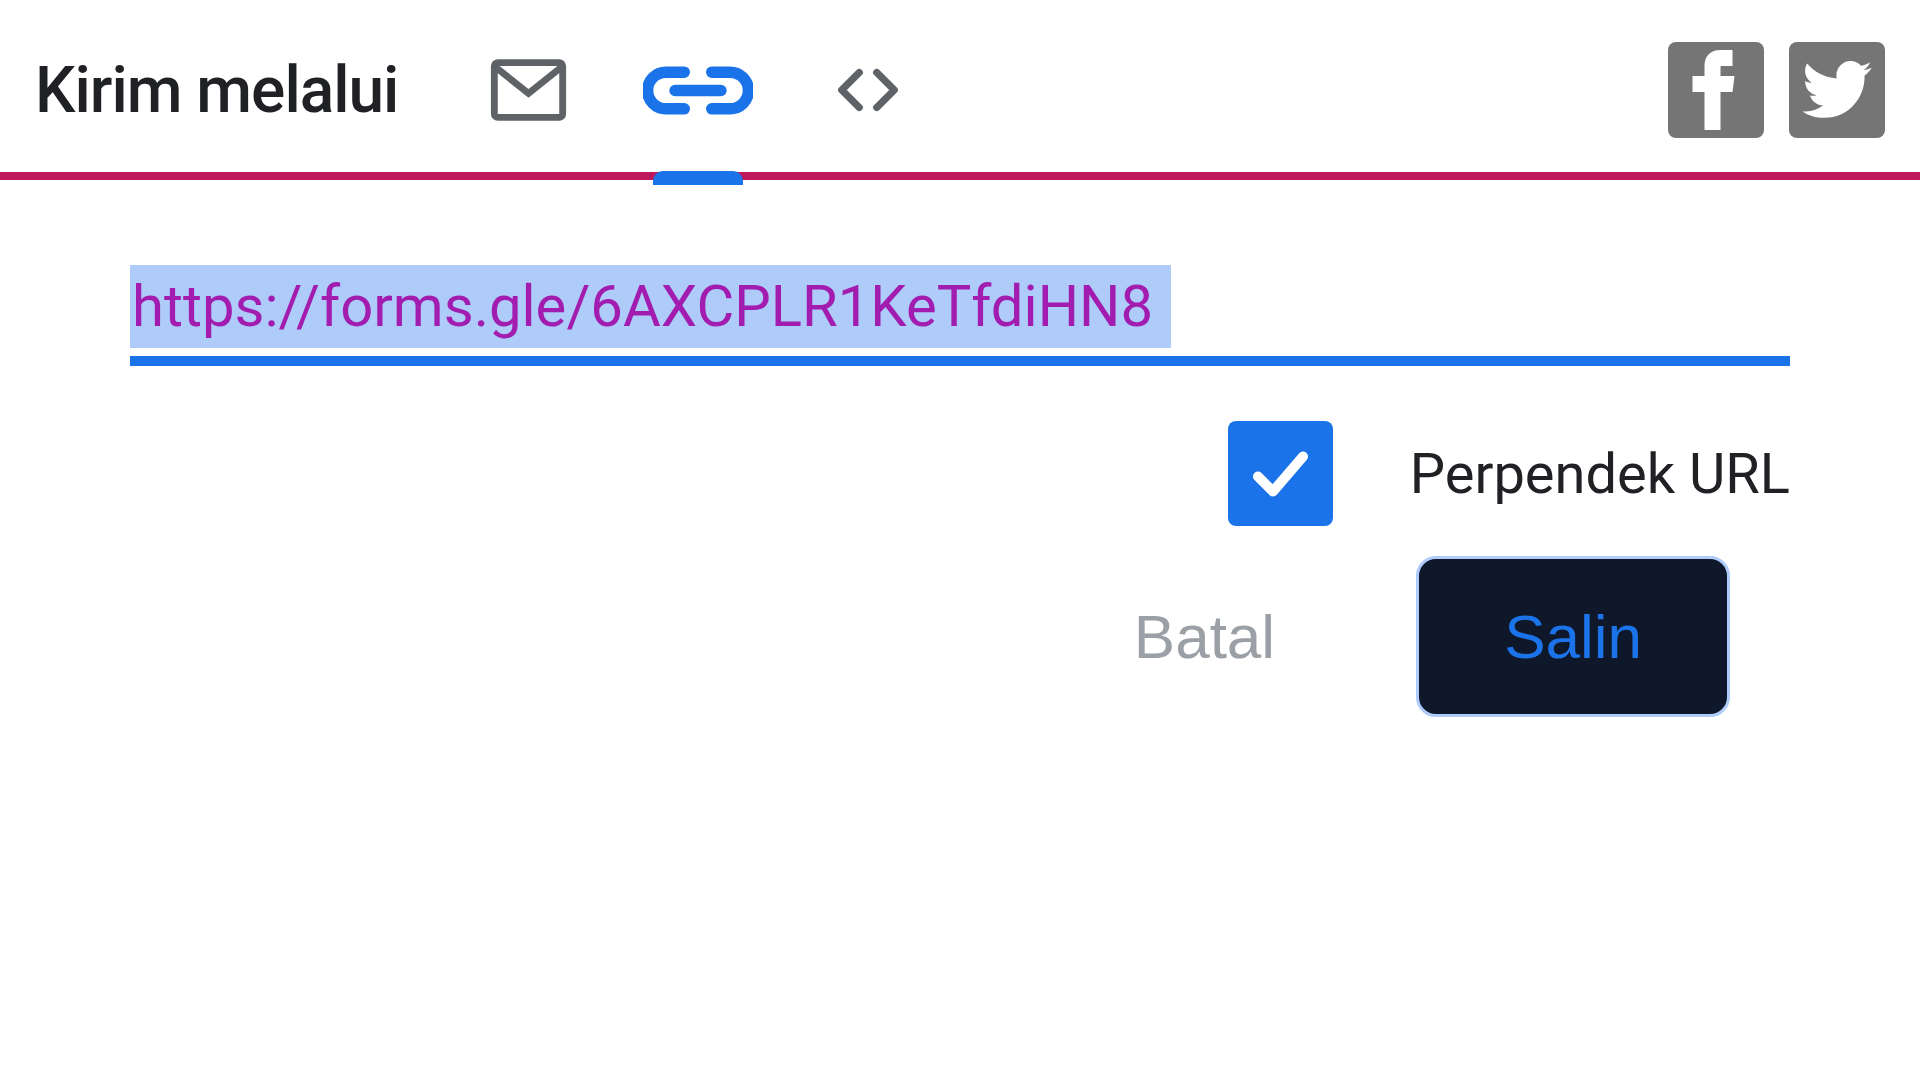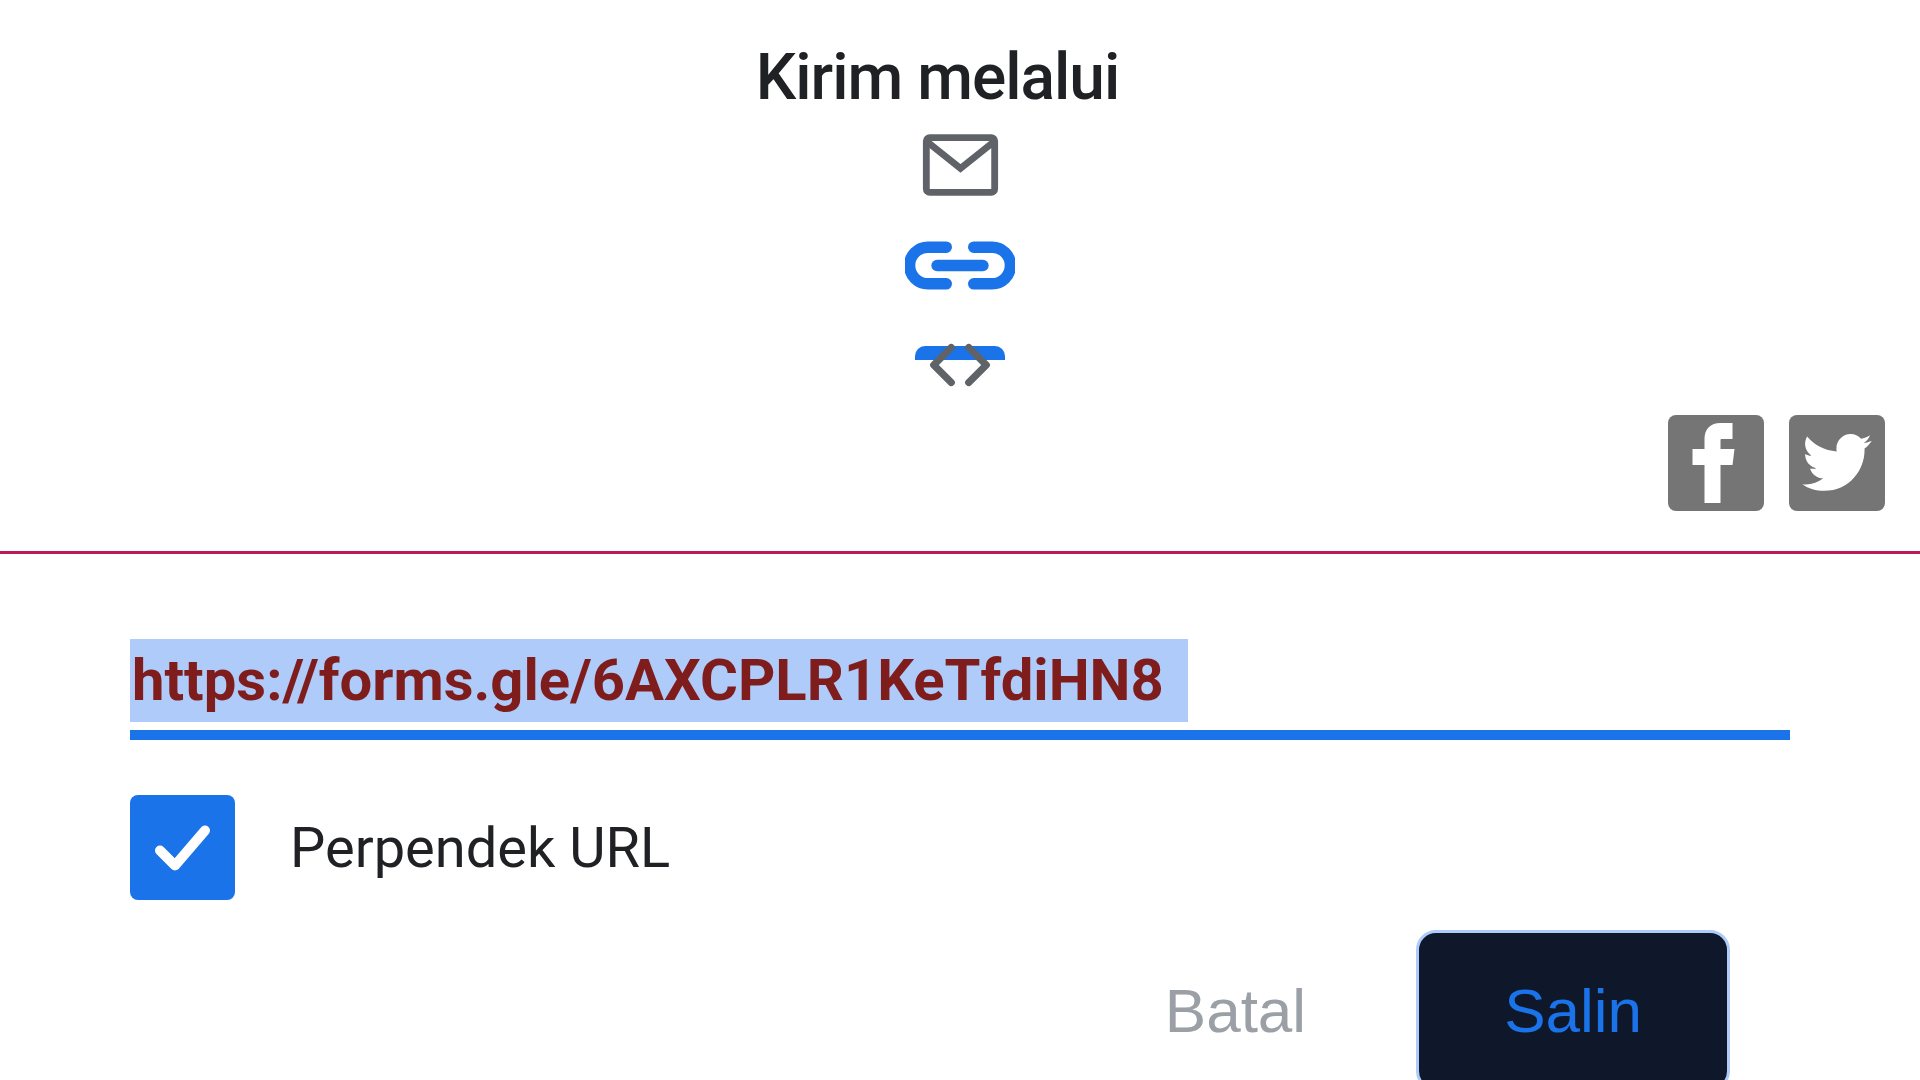--- a/index.html
+++ b/index.html
@@ -12,24 +12,23 @@
       font-family: 'Roboto', 'Arial', sans-serif;
       background: #fff;
       width: 1920px;
       height: 1080px;
       overflow: hidden;
     }
     
     .header-bar {
       display: flex;
       align-items: center;
-      padding: 40px 35px 40px 35px;
-      border-bottom: 3px solid #be185d;
+      padding: 40px 35px 32px 35px;
+      border-bottom: 8px solid #be185d;
       position: relative;
-      flex-direction: column;
     }
     
     .send-via-label {
       font-size: 64px;
       font-weight: 500;
       color: #202124;
       margin-right: 45px;
       letter-spacing: -1px;
     }
     
@@ -99,33 +98,34 @@
     }
     
     .url-field-wrapper {
       border-bottom: 10px solid #1a73e8;
       margin-bottom: 55px;
       padding-bottom: 8px;
     }
     
     .url-text {
       font-size: 58px;
-      font-weight: 700;
-      color: #7f1d1d;
+      font-weight: 400;
+      color: #a21caf;
       display: inline-block;
       background: #aecbfa;
-      padding: 4px 24px 4px 2px;
+      padding: 4px 18px 4px 2px;
       line-height: 1.3;
     }
     
     .checkbox-row {
       display: flex;
       align-items: center;
-      gap: 55px;
+      gap: 77px;
       margin-bottom: 30px;
+      justify-content: flex-end;
     }
     
     .checkbox {
       width: 105px;
       height: 105px;
       background: #1a73e8;
       border-radius: 8px;
       display: flex;
       align-items: center;
       justify-content: center;
@@ -135,21 +135,21 @@
     .checkbox-label {
       font-size: 56px;
       color: #202124;
       font-weight: 400;
     }
     
     .button-row {
       display: flex;
       justify-content: flex-end;
       align-items: center;
-      gap: 80px;
+      gap: 111px;
       margin-top: 30px;
       padding-right: 60px;
     }
     
     .cancel-btn {
       font-size: 62px;
       color: #9aa0a6;
       font-weight: 500;
       cursor: pointer;
       background: none;

